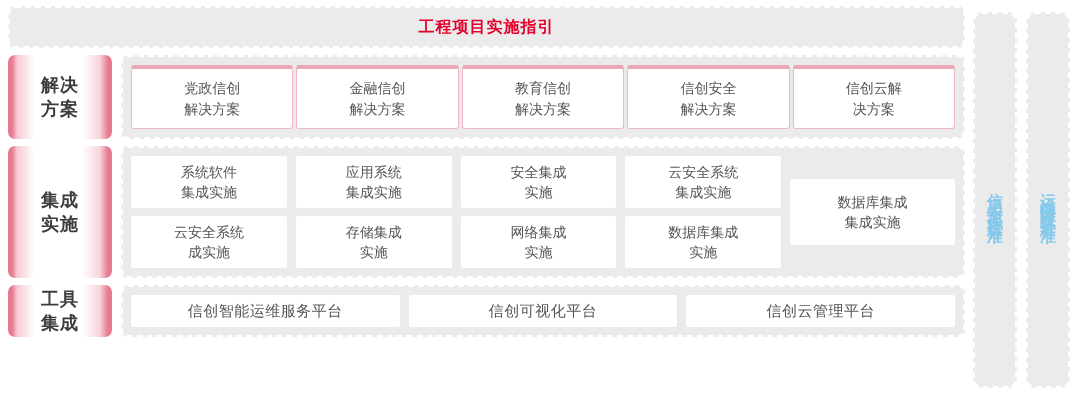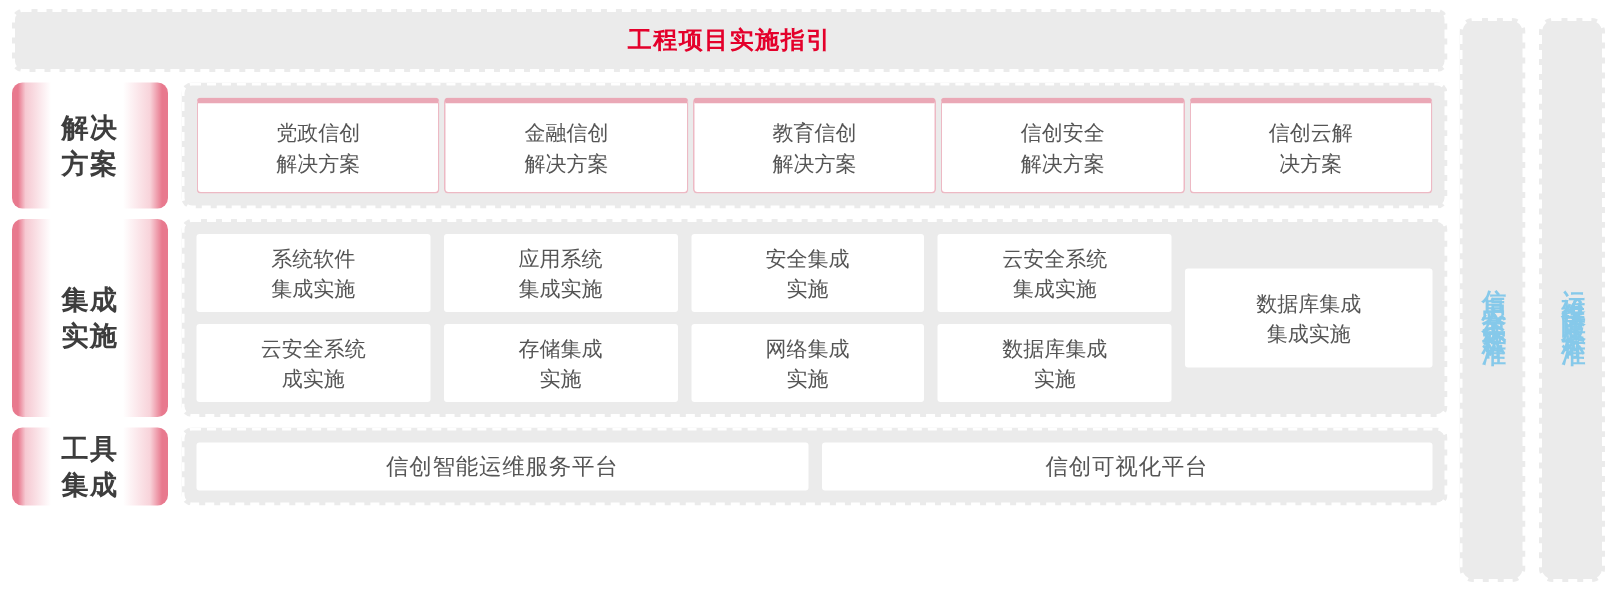--- a/index.html
+++ b/index.html
@@ -331,20 +331,23 @@
         </div>
       </div>
       <div class="panel">
         <div class="tool-row">
           <div class="card-tool">
             <span class="label">信创智能运维服务平台</span>
           </div>
           <div class="card-tool">
             <span class="label">信创可视化平台</span>
           </div>
+          <div class="card-tool">
+            <span class="label">信创云管理平台</span>
+          </div>
         </div>
       </div>
     </div>
 
 
   </div>
 
   <div class="right-col">
     <div class="vpanel">
       <span class="vpanel-text">信息安全保密标准</span>

